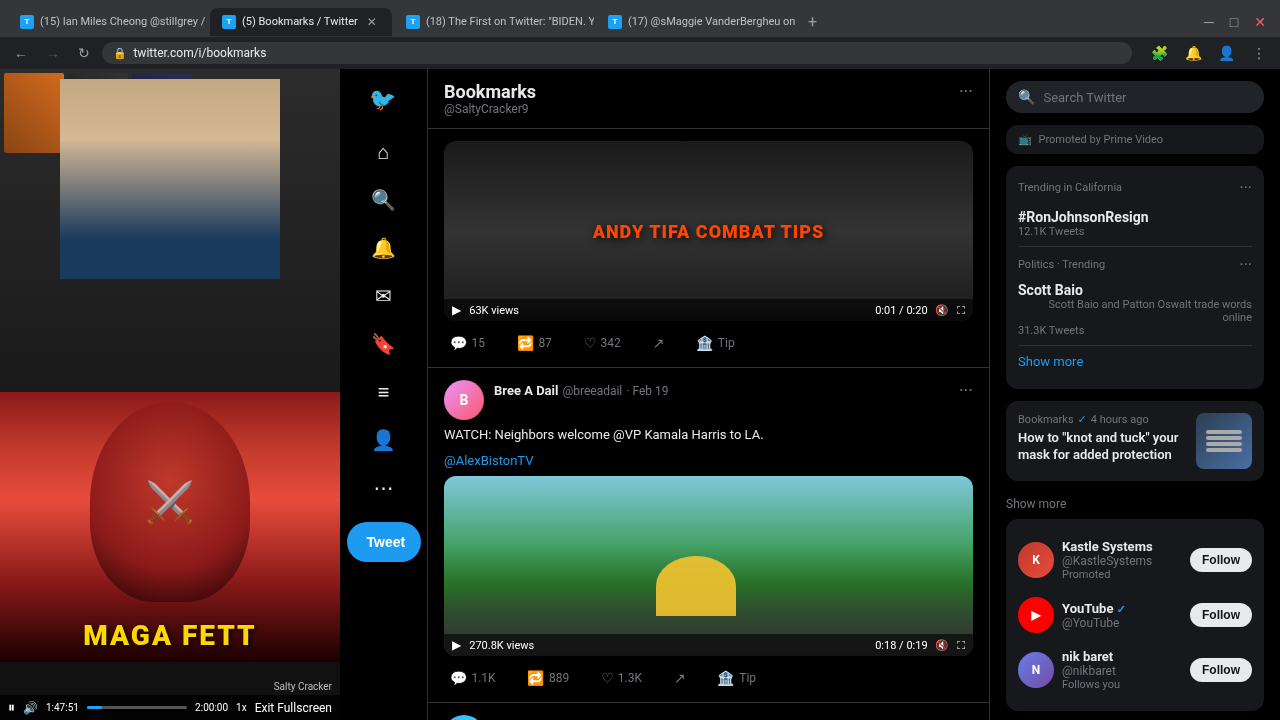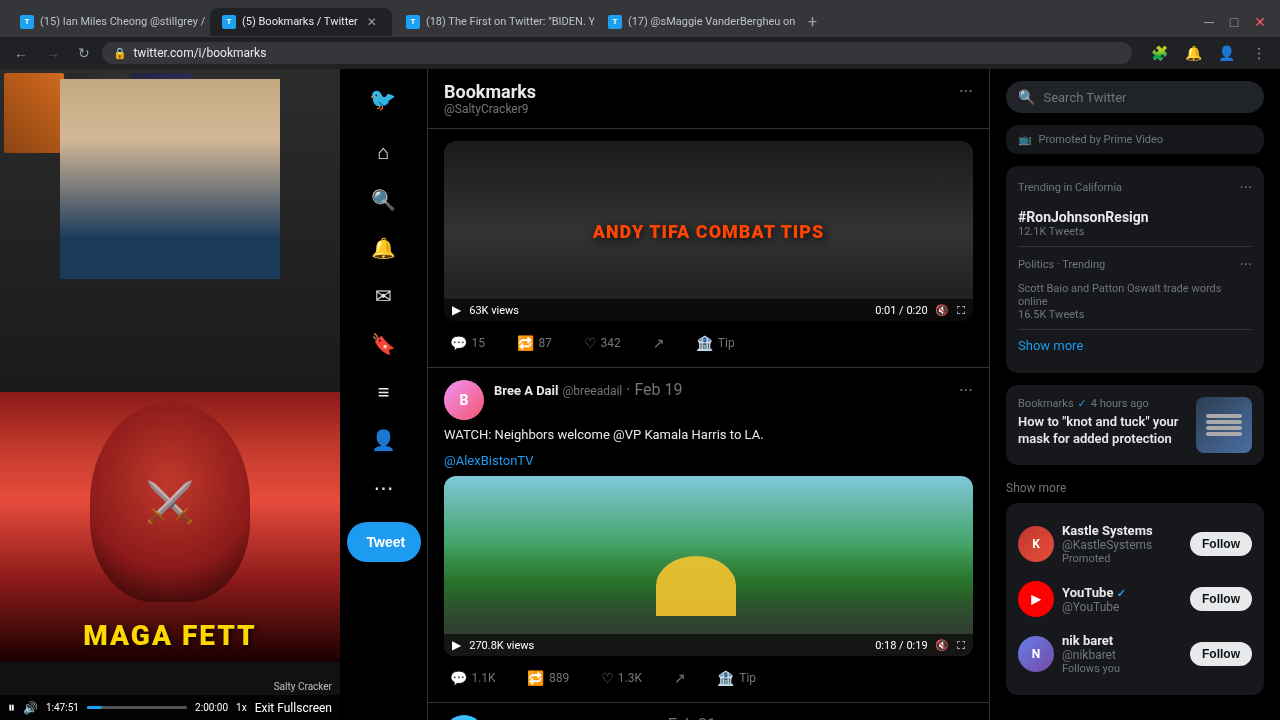--- a/index.html
+++ b/index.html
@@ -287,21 +287,21 @@
       justify-content: center;
       color: white;
       font-size: 14px;
       font-weight: bold;
     }
     .avatar-img.orange { background: linear-gradient(135deg, #f093fb, #f5576c); }
     .avatar-img.green { background: linear-gradient(135deg, #4facfe, #00f2fe); }
     .tweet-meta { flex: 1; }
     .tweet-name { font-weight: 700; font-size: 13px; color: #e7e9ea; }
     .tweet-handle { font-size: 12px; color: #71767b; }
-    .tweet-date { color: #71767b; font-size: 16px; }
+    .tweet-date { color: #71767b; font-size: 12px; }
     .tweet-text { font-size: 13px; color: #e7e9ea; line-height: 1.4; margin-bottom: 8px; }
     .tweet-link { color: #1d9bf0; }
 
     .video-thumb {
       width: 100%;
       border-radius: 12px;
       overflow: hidden;
       position: relative;
       margin-bottom: 10px;
     }
@@ -389,21 +389,21 @@
     .search-input-fake { color: #71767b; font-size: 13px; }
 
     .trend-section {
       background: #16181c;
       border-radius: 12px;
       padding: 12px;
       margin-bottom: 12px;
     }
     .trend-item { padding: 8px 0; border-bottom: 1px solid #2f3336; }
     .trend-item:last-child { border-bottom: none; }
-    .trend-label { font-size: 11px; color: #71767b; }
+    .trend-label { font-size: 11px; color: #71767b; text-align: right; }
     .trend-name { font-size: 14px; font-weight: 700; color: #e7e9ea; }
     .trend-count { font-size: 11px; color: #71767b; }
     .trend-more { color: #1d9bf0; font-size: 13px; cursor: pointer; padding: 8px 0; }
     .trend-more-dots { float: right; color: #71767b; }
 
     .ad-card {
       background: #16181c;
       border-radius: 12px;
       padding: 12px;
       margin-bottom: 12px;
@@ -724,22 +724,23 @@
       </div>
       <div class="trend-item">
         <div class="trend-name">#RonJohnsonResign</div>
         <div class="trend-count">12.1K Tweets</div>
       </div>
       <div style="display:flex;justify-content:space-between;align-items:center;margin-top:4px;padding-top:4px;">
         <span class="trend-label">Politics · Trending</span>
         <span class="trend-more-dots">···</span>
       </div>
       <div class="trend-item">
+        <div class="trend-name">Scott Baio</div>
         <div class="trend-label">Scott Baio and Patton Oswalt trade words online</div>
-        <div class="trend-count">16.5K Tweets</div>
+        <div class="trend-count">31.3K Tweets</div>
       </div>
       <div class="trend-more">Show more</div>
     </div>
 
     <div class="ad-card">
       <div class="ad-content">
         <div style="display:flex;align-items:center;gap:4px;margin-bottom:4px;">
           <span class="ad-source">Bookmarks</span>
           <span class="verified-badge">✓</span>
           <span class="ad-source">4 hours ago</span>

